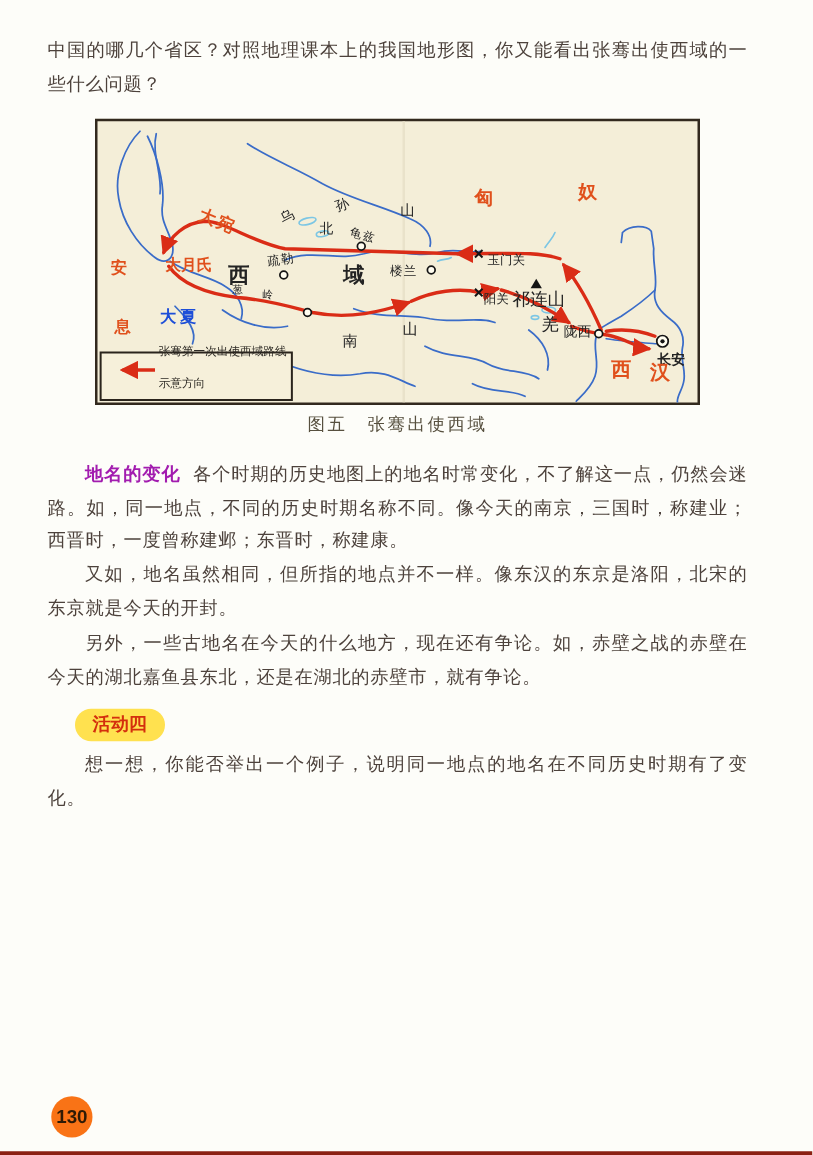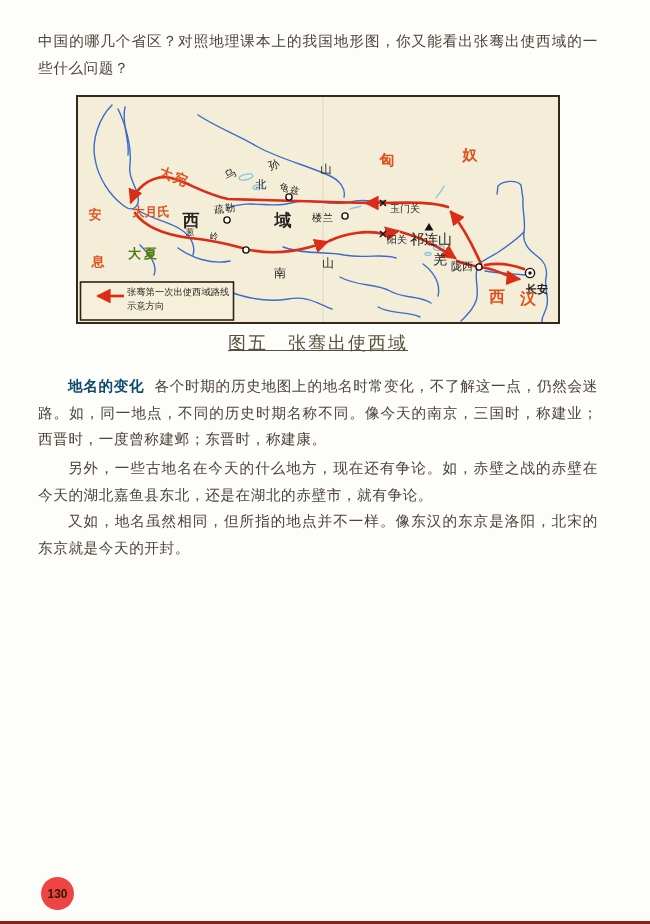--- a/index.html
+++ b/index.html
@@ -9,55 +9,54 @@
     font-family:"Liberation Serif","DejaVu Serif",serif;
   }
   .content{padding:28px 52px 0 38px;}
   .bodytext{
     font-size:14.6px;line-height:26.6px;text-align:justify;
     letter-spacing:0.6px;margin:0;
   }
   .indent{text-indent:2.05em;}
   .lead{
     font-family:"Liberation Sans","DejaVu Sans",sans-serif;
-    font-weight:bold;color:#0c4a6e;margin-right:10px;
+    font-weight:bold;color:#a21caf;margin-right:10px;
   }
   .map-figure{width:484px;margin:14px auto 0;}
   .map-canvas{
     position:relative;width:480px;height:225px;
     background:#f4eed8;border:2px solid #32291e;box-sizing:content-box;
   }
   .map-canvas svg{position:absolute;left:0;top:0;}
   .map-labels{position:absolute;left:0;top:0;width:480px;height:225px;}
   .map-label{
     position:absolute;font-family:"Liberation Sans","DejaVu Sans",sans-serif;
     white-space:nowrap;line-height:1;transform-origin:center;
   }
   .map-caption{
-    text-align:center;font-size:18px;margin-top:7px;color:#57503f;
+    text-align:center;font-size:14px;margin-top:7px;color:#57503f;
     letter-spacing:2px;
-    text-decoration:underline;
   }
   .sec{margin-top:18px;}
   .p2{margin-top:0;}
   .p3{margin-top:2px;}
   .activity-badge{
     display:inline-block;margin:12px 0 0 22px;
     background:#ffe14f;color:#d42f0d;
     font-family:"Liberation Sans","DejaVu Sans",sans-serif;
     font-weight:bold;font-size:14.5px;
     padding:3px 14px 4px;border-radius:13px;
   }
   .activity-text{margin-top:6px;}
   .page-num{
     position:absolute;left:41px;top:877px;width:33px;height:33px;
-    border-radius:50%;background:#ef4444;
+    border-radius:50%;background:#f97316;
     display:flex;align-items:center;justify-content:center;
     font-family:"Liberation Sans","DejaVu Sans",sans-serif;
-    font-weight:bold;font-size:12px;color:#2e1a05;
+    font-weight:bold;font-size:15px;color:#2e1a05;
   }
   .bottom-bar{
     position:absolute;left:0;bottom:0;width:650px;height:3px;background:#8c2013;
   }
 </style>
 </head>
 <body>
 
 <div class="content">
 
@@ -156,33 +155,37 @@
           <span class="map-label" style="left: 319px; top: 126px; color: rgb(35, 35, 35); font-size: 10px; transform: translate(-50%, -50%); margin-top: 17px;">阳关</span>
           <span class="map-label" style="left: 353px; top: 142px; color: rgb(35, 35, 35); font-size: 14px; transform: translate(-50%, -50%);">祁连山</span>
           <span class="map-label" style="left: 362px; top: 162px; color: rgb(35, 35, 35); font-size: 14px; transform: translate(-50%, -50%);">羌</span>
           <span class="map-label" style="left: 384px; top: 169px; color: rgb(35, 35, 35); font-size: 11px; transform: translate(-50%, -50%);">陇西</span>
           <span class="map-label" style="left: 459px; top: 192px; color: rgb(35, 35, 35); font-size: 11px; font-weight: bold; transform: translate(-50%, -50%);">长安</span>
           <span class="map-label" style="left: 419px; top: 200px; color: rgb(224, 80, 28); font-size: 16px; font-weight: bold; transform: translate(-50%, -50%);">西</span>
           <span class="map-label" style="left: 450px; top: 202px; color: rgb(224, 80, 28); font-size: 16px; font-weight: bold; transform: translate(-50%, -50%);">汉</span>
           <span class="map-label" style="left: 17px; top: 117px; color: rgb(224, 80, 28); font-size: 13px; font-weight: bold; transform: translate(-50%, -50%);">安</span>
           <span class="map-label" style="left: 20px; top: 164px; color: rgb(224, 80, 28); font-size: 13px; font-weight: bold; transform: translate(-50%, -50%);">息</span>
           <span class="map-label" style="left: 73px; top: 115px; color: rgb(224, 80, 28); font-size: 12.5px; font-weight: bold; transform: translate(-50%, -50%);">大月氏</span>
-          <span class="map-label" style="left: 66px; top: 156px; color: #4d7c0f; font-size: 13px; font-weight: bold; letter-spacing: 3px; transform: translate(-50%, -50%);">大夏</span>
+          <span class="map-label" style="left: 66px; top: 156px; color: #1d4ed8; font-size: 13px; font-weight: bold; letter-spacing: 3px; transform: translate(-50%, -50%);">大夏</span>
           <span class="map-label" style="left: 202px; top: 176px; color: rgb(35, 35, 35); font-size: 12px; transform: translate(-50%, -50%);">南</span>
           <span class="map-label" style="left: 250px; top: 166px; color: rgb(35, 35, 35); font-size: 12px; transform: translate(-50%, -50%);">山</span>
-          <span class="map-label" style="left: 49px; top: 196px; color: rgb(45, 42, 36); font-size: 9.3px; transform: translate(0px, -50%);">张骞第一次出使西域路线</span>
+          <span class="map-label" style="left: 49px; top: 185px; color: rgb(45, 42, 36); font-size: 9.3px; transform: translate(0px, -50%);">张骞第一次出使西域路线</span>
           <span class="map-label" style="left: 49px; top: 210px; color: rgb(45, 42, 36); font-size: 9.3px; transform: translate(0px, -50%); text-align: right;">示意方向</span>
         </div>
     </div>
     <figcaption class="map-caption">图五　张骞出使西域</figcaption>
   </figure>
 
   <p class="bodytext indent sec"><span class="lead">地名的变化</span><span>各个时期的历史地图上的地名时常变化，不了解这一点，仍然会迷路。如，同一地点，不同的历史时期名称不同。像今天的南京，三国时，称建业；西晋时，一度曾称建邺；东晋时，称建康。</span></p>
 
+  <p class="bodytext indent p2">又如，地名虽然相同，但所指的地点并不一样。像东汉的东京是洛阳，北宋的东京就是今天的开封。</p>
+
   <p class="bodytext indent p3">另外，一些古地名在今天的什么地方，现在还有争论。如，赤壁之战的赤壁在今天的湖北嘉鱼县东北，还是在湖北的赤壁市，就有争论。</p>
 
-  <p class="bodytext indent p2">又如，地名虽然相同，但所指的地点并不一样。像东汉的东京是洛阳，北宋的东京就是今天的开封。</p>
-
+  <div>
+    <span class="activity-badge">活动四</span>
+    <p class="bodytext indent activity-text">想一想，你能否举出一个例子，说明同一地点的地名在不同历史时期有了变化。</p>
+  </div>
 
 </div>
 
 <div class="page-num">130</div>
 <div class="bottom-bar"></div>
 
 </body></html>

